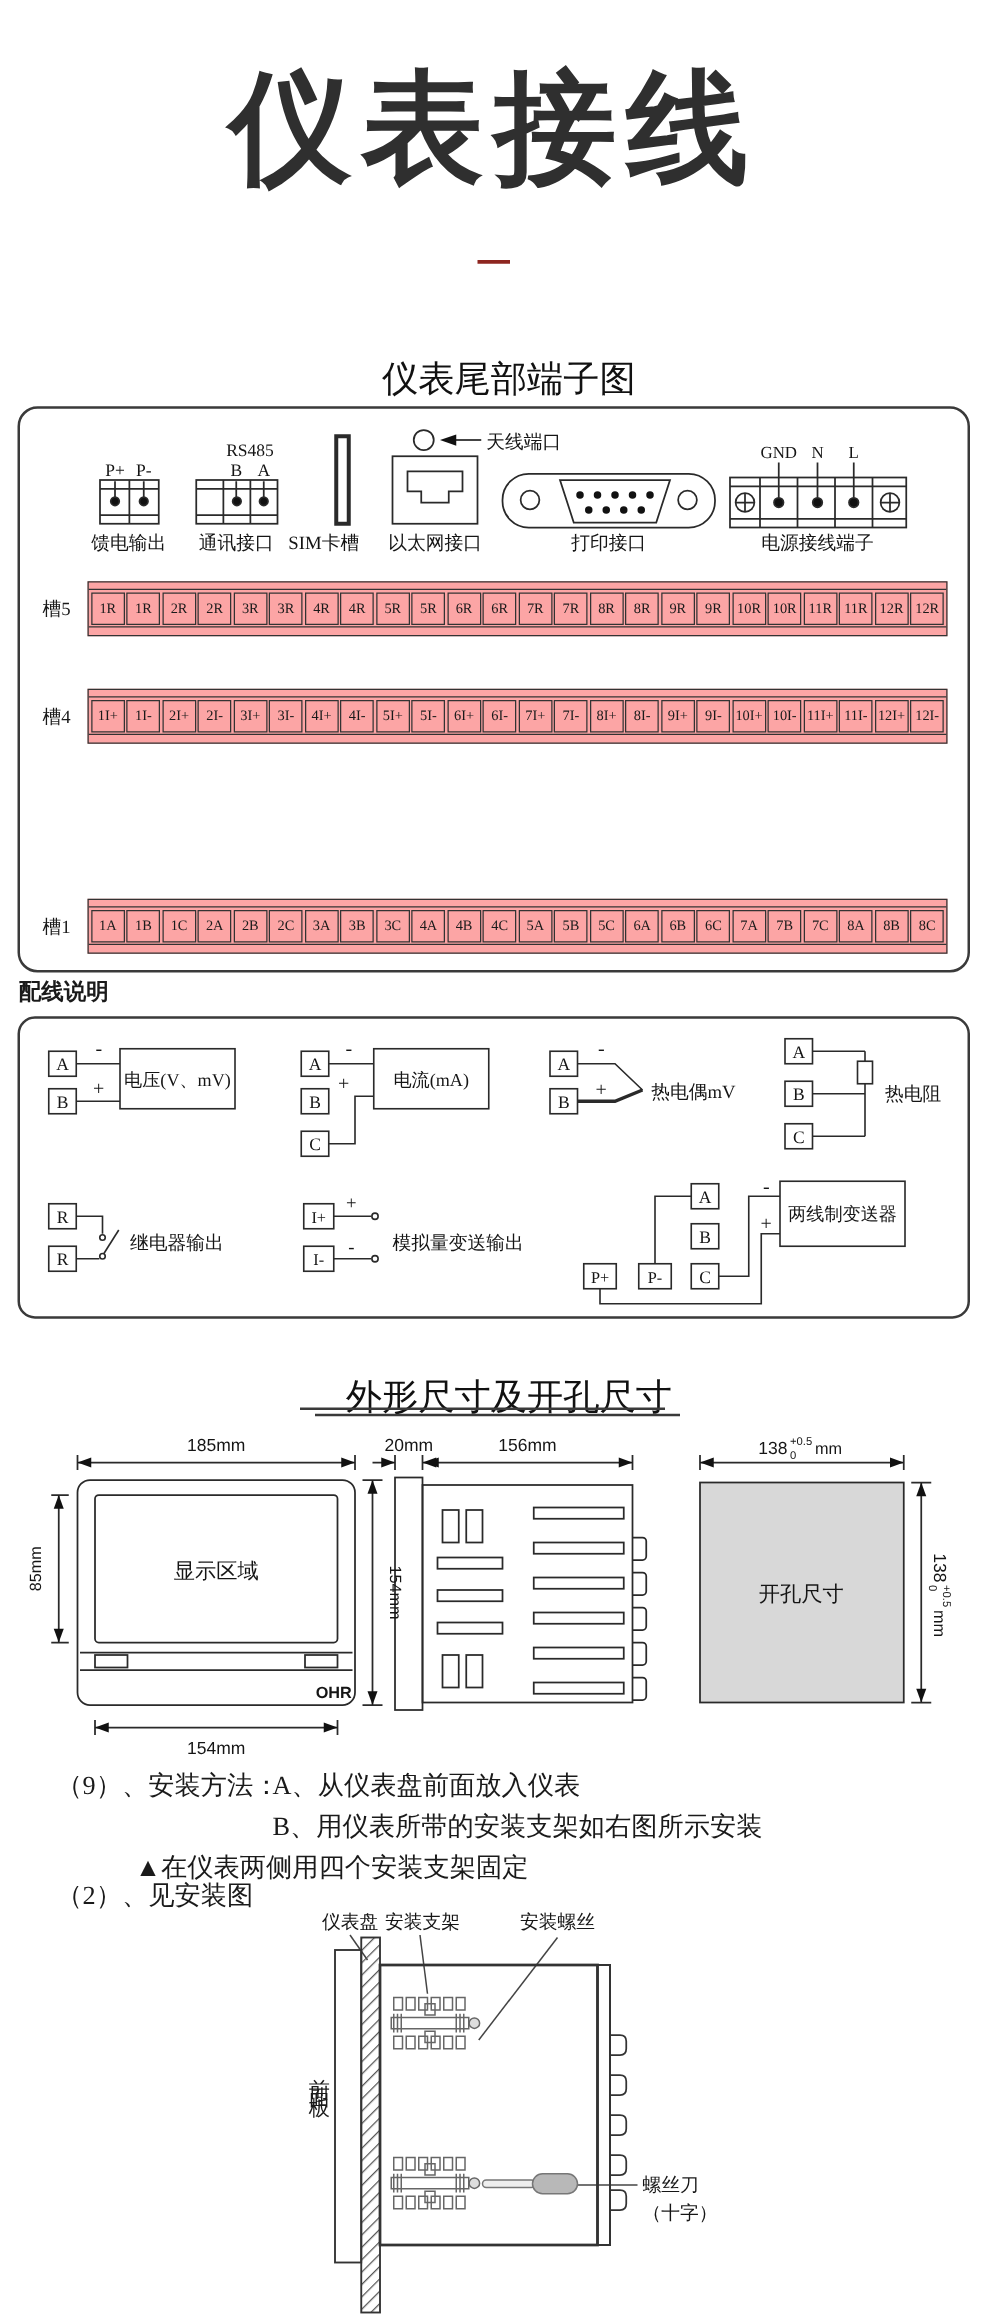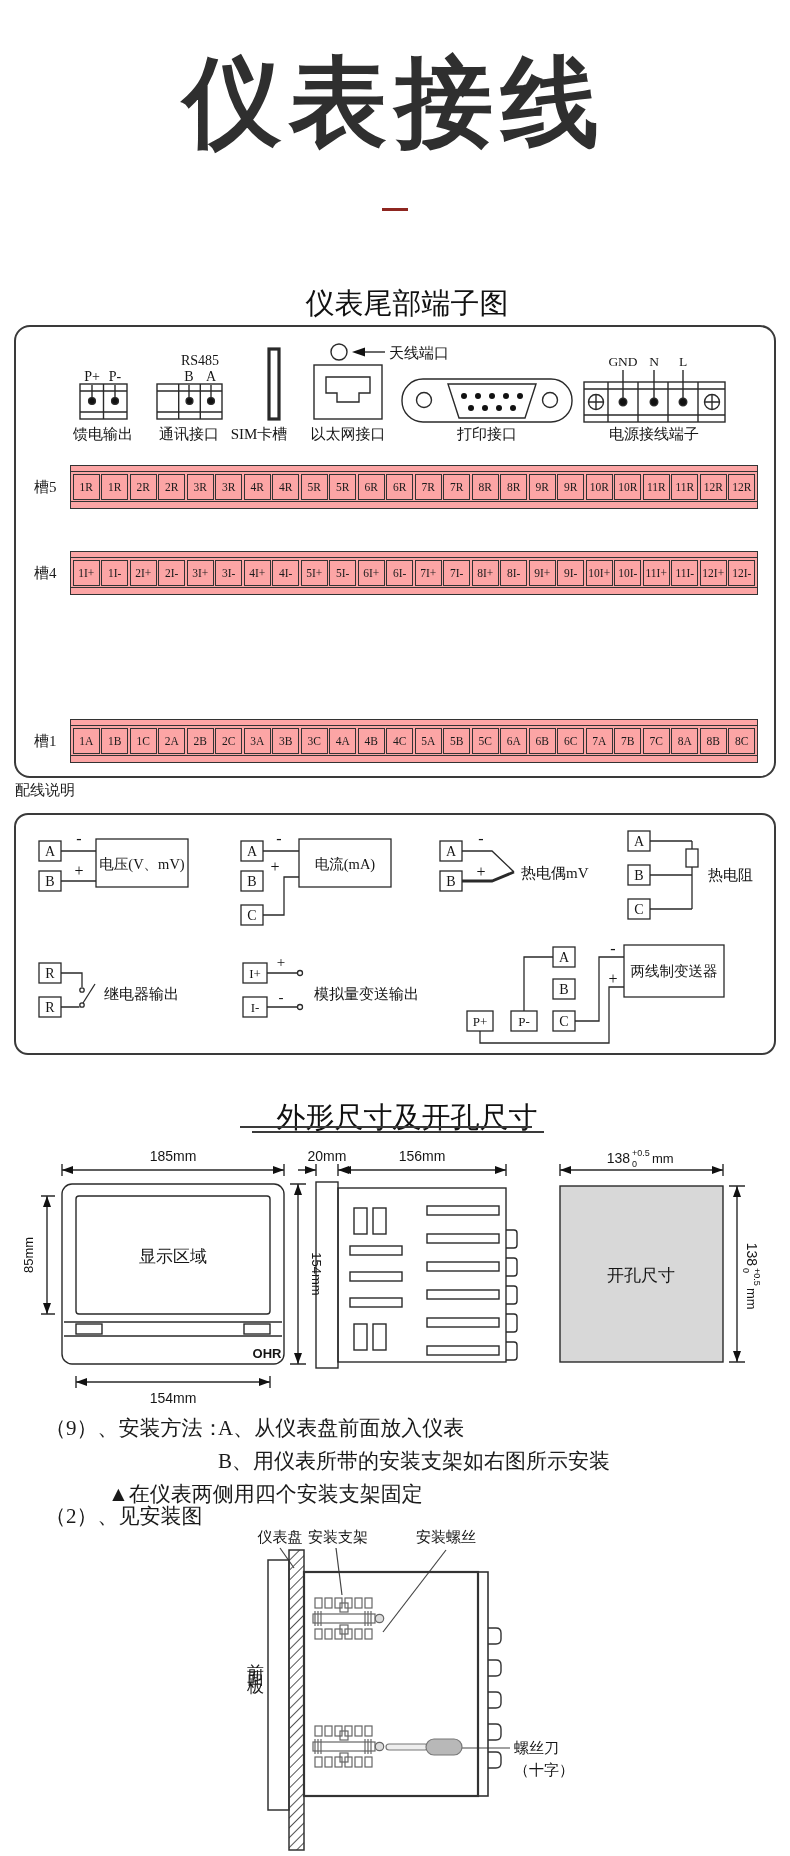--- a/index.html
+++ b/index.html
@@ -4,21 +4,21 @@
 <style>
   html,body{margin:0;padding:0;background:#fff;}
   .page{position:relative;width:790px;height:1856px;background:#fff;overflow:hidden;
         font-family:"Liberation Serif","DejaVu Serif",serif;color:#1a1a1a;}
   .abs{position:absolute;}
   .main-title{left:0;top:38px;width:790px;text-align:center;font-size:98px;font-weight:900;
               color:#2f2f2f;font-family:Liberation Mono, monospace;letter-spacing:8px;margin:0;}
   .red-dash{left:382px;top:208px;width:26px;height:3px;background:#8e2620;}
   .sec-title{width:790px;left:0;text-align:center;font-size:29px;font-weight:500;color:#111;margin:12px;}
   .panel{left:14px;top:325px;width:762px;height:453px;border:2px solid #3a3a3a;border-radius:16px;box-sizing:border-box;}
-  .wiring-title{left:15px;top:781px;font-size:15px;margin:0;font-weight:400;}
+  .wiring-title{left:15px;top:781px;font-size:18px;margin:0;font-weight:700;}
   .wiring-box{left:14px;top:813px;width:762px;height:242px;border:2px solid #3a3a3a;border-radius:14px;box-sizing:border-box;}
   .slot{left:0;width:100%;height:46px;}
   .slot-label{position:absolute;left:18px;top:13px;font-size:15px;white-space:nowrap;}
   .strip{position:absolute;left:54px;right:16px;top:0;height:44px;border:1.5px solid #333;box-sizing:border-box;background:#fca5a5;}
   .rail-top{height:5px;border-bottom:1.5px solid #333;}
   .rail-bottom{height:5px;border-top:1.5px solid #333;}
   .cells{display:flex;height:29px;padding:0 1px;}
   .cell{flex:1;border:1.2px solid #333;margin:1.5px 0.7px;display:flex;align-items:center;justify-content:center;
         font-size:11.5px;white-space:nowrap;font-family:"Liberation Serif",serif;}
   .uline{height:2px;background:#3a3a3a;}

